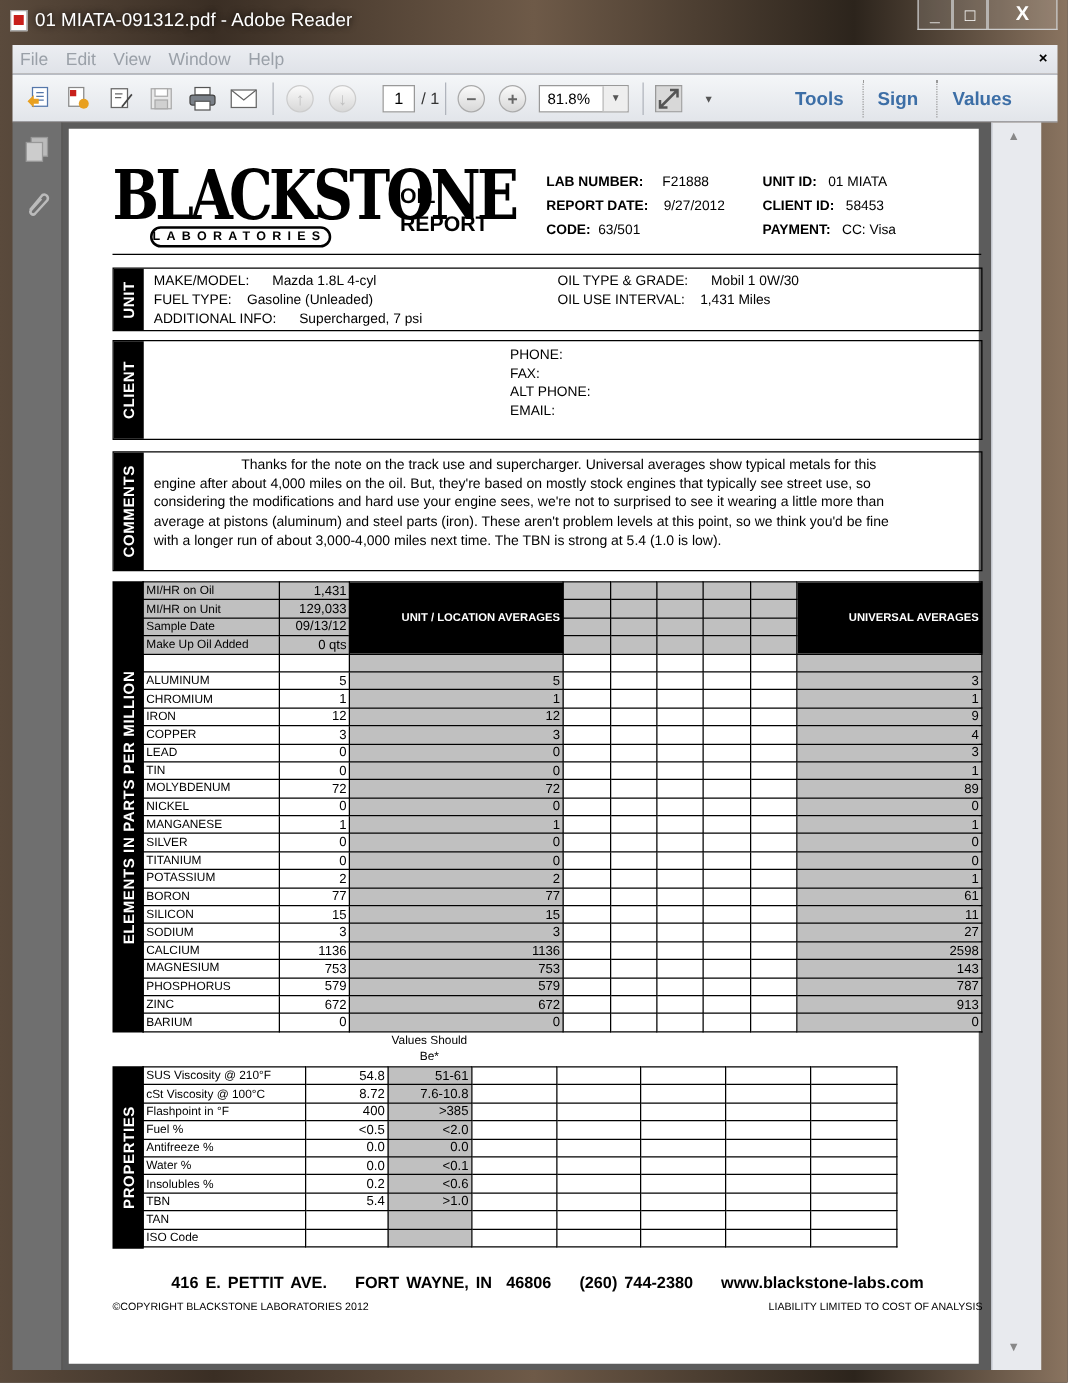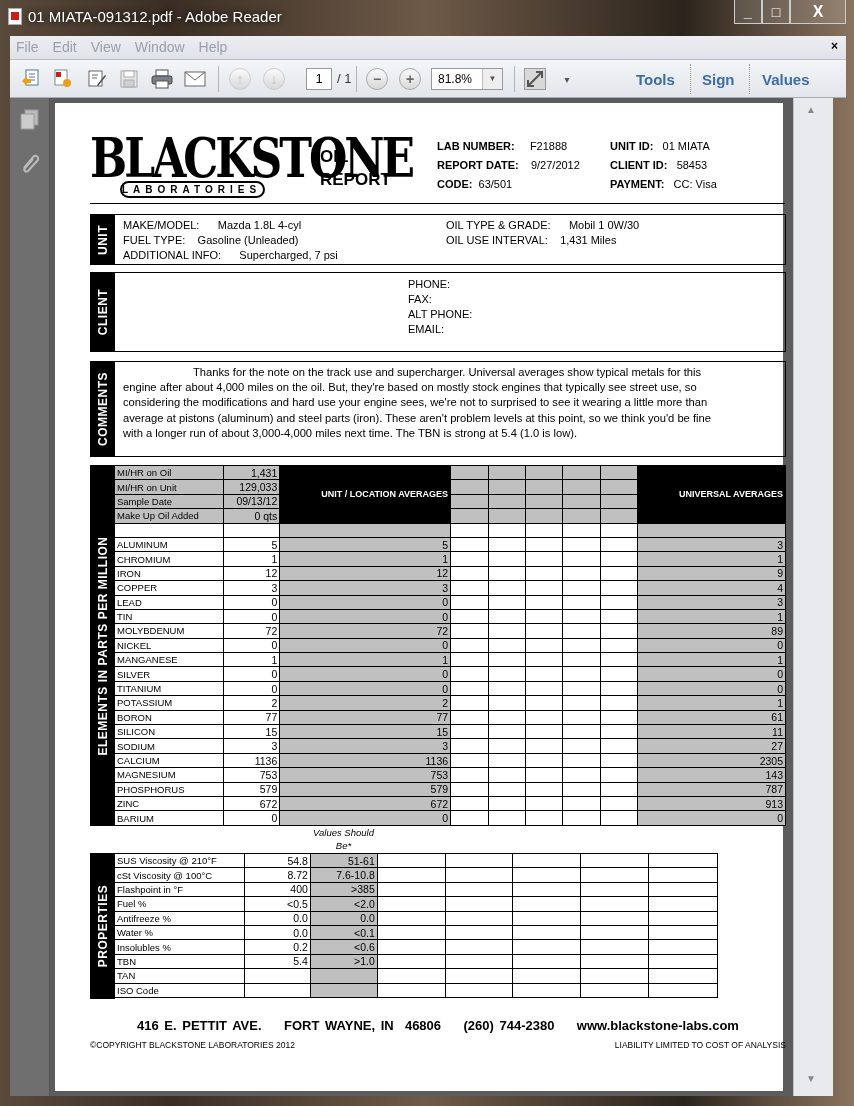--- a/index.html
+++ b/index.html
@@ -47,21 +47,21 @@
   .side-label span { position: absolute; left: 50%; top: 50%; transform: translate(-50%, -50%) rotate(-90deg); white-space: nowrap; font-weight: bold; font-size: 12px; letter-spacing: 0.5px; }
   .field { position: absolute; font-size: 11px; white-space: nowrap; }
   .comments-text { position: absolute; left: 32px; top: 3px; width: 600px; font-size: 11.2px; line-height: 15.2px; }
   .comments-text .indent { display: inline-block; width: 70px; }
   table { border-collapse: collapse; position: absolute; font-size: 9.5px; }
   td { border: 1px solid #000; height: 14.4px; padding: 0 2px; white-space: nowrap; }
   .gray { background: #c0c0c0; }
   .blk { background: #000; color: #fff; font-weight: bold; text-align: center; font-size: 9px; line-height: 11px; padding-left: 41px; }
   .num { text-align: right; font-size: 10.5px; }
   .lbl { text-align: left; }
-  .note-small { position: absolute; font-size: 9.5px; text-align: center; font-style: italic; }
+  .note-small { position: absolute; font-size: 9.5px; text-align: center; }
   .footer-addr { position: absolute; left: 35px; top: 915px; width: 696px; text-align: center; font-size: 13px; font-weight: bold; word-spacing: 2px; }
   .footer-l, .footer-r { position: absolute; top: 937px; font-size: 8.5px; }
 </style>
 </head>
 <body>
 
 <div class="window">
   <div class="titlebar">
     <div class="title-icon"></div>
     <div class="title-text">01 MIATA-091312.pdf - Adobe Reader</div>
@@ -472,21 +472,21 @@
           </tr>
           <tr>
             <td class="lbl">CALCIUM</td>
             <td class="num">1136</td>
             <td class="num gray">1136</td>
             <td></td>
             <td></td>
             <td></td>
             <td></td>
             <td></td>
-            <td class="num gray">2305</td>
+            <td class="num gray">2598</td>
           </tr>
           <tr>
             <td class="lbl">MAGNESIUM</td>
             <td class="num">753</td>
             <td class="num gray">753</td>
             <td></td>
             <td></td>
             <td></td>
             <td></td>
             <td></td>

